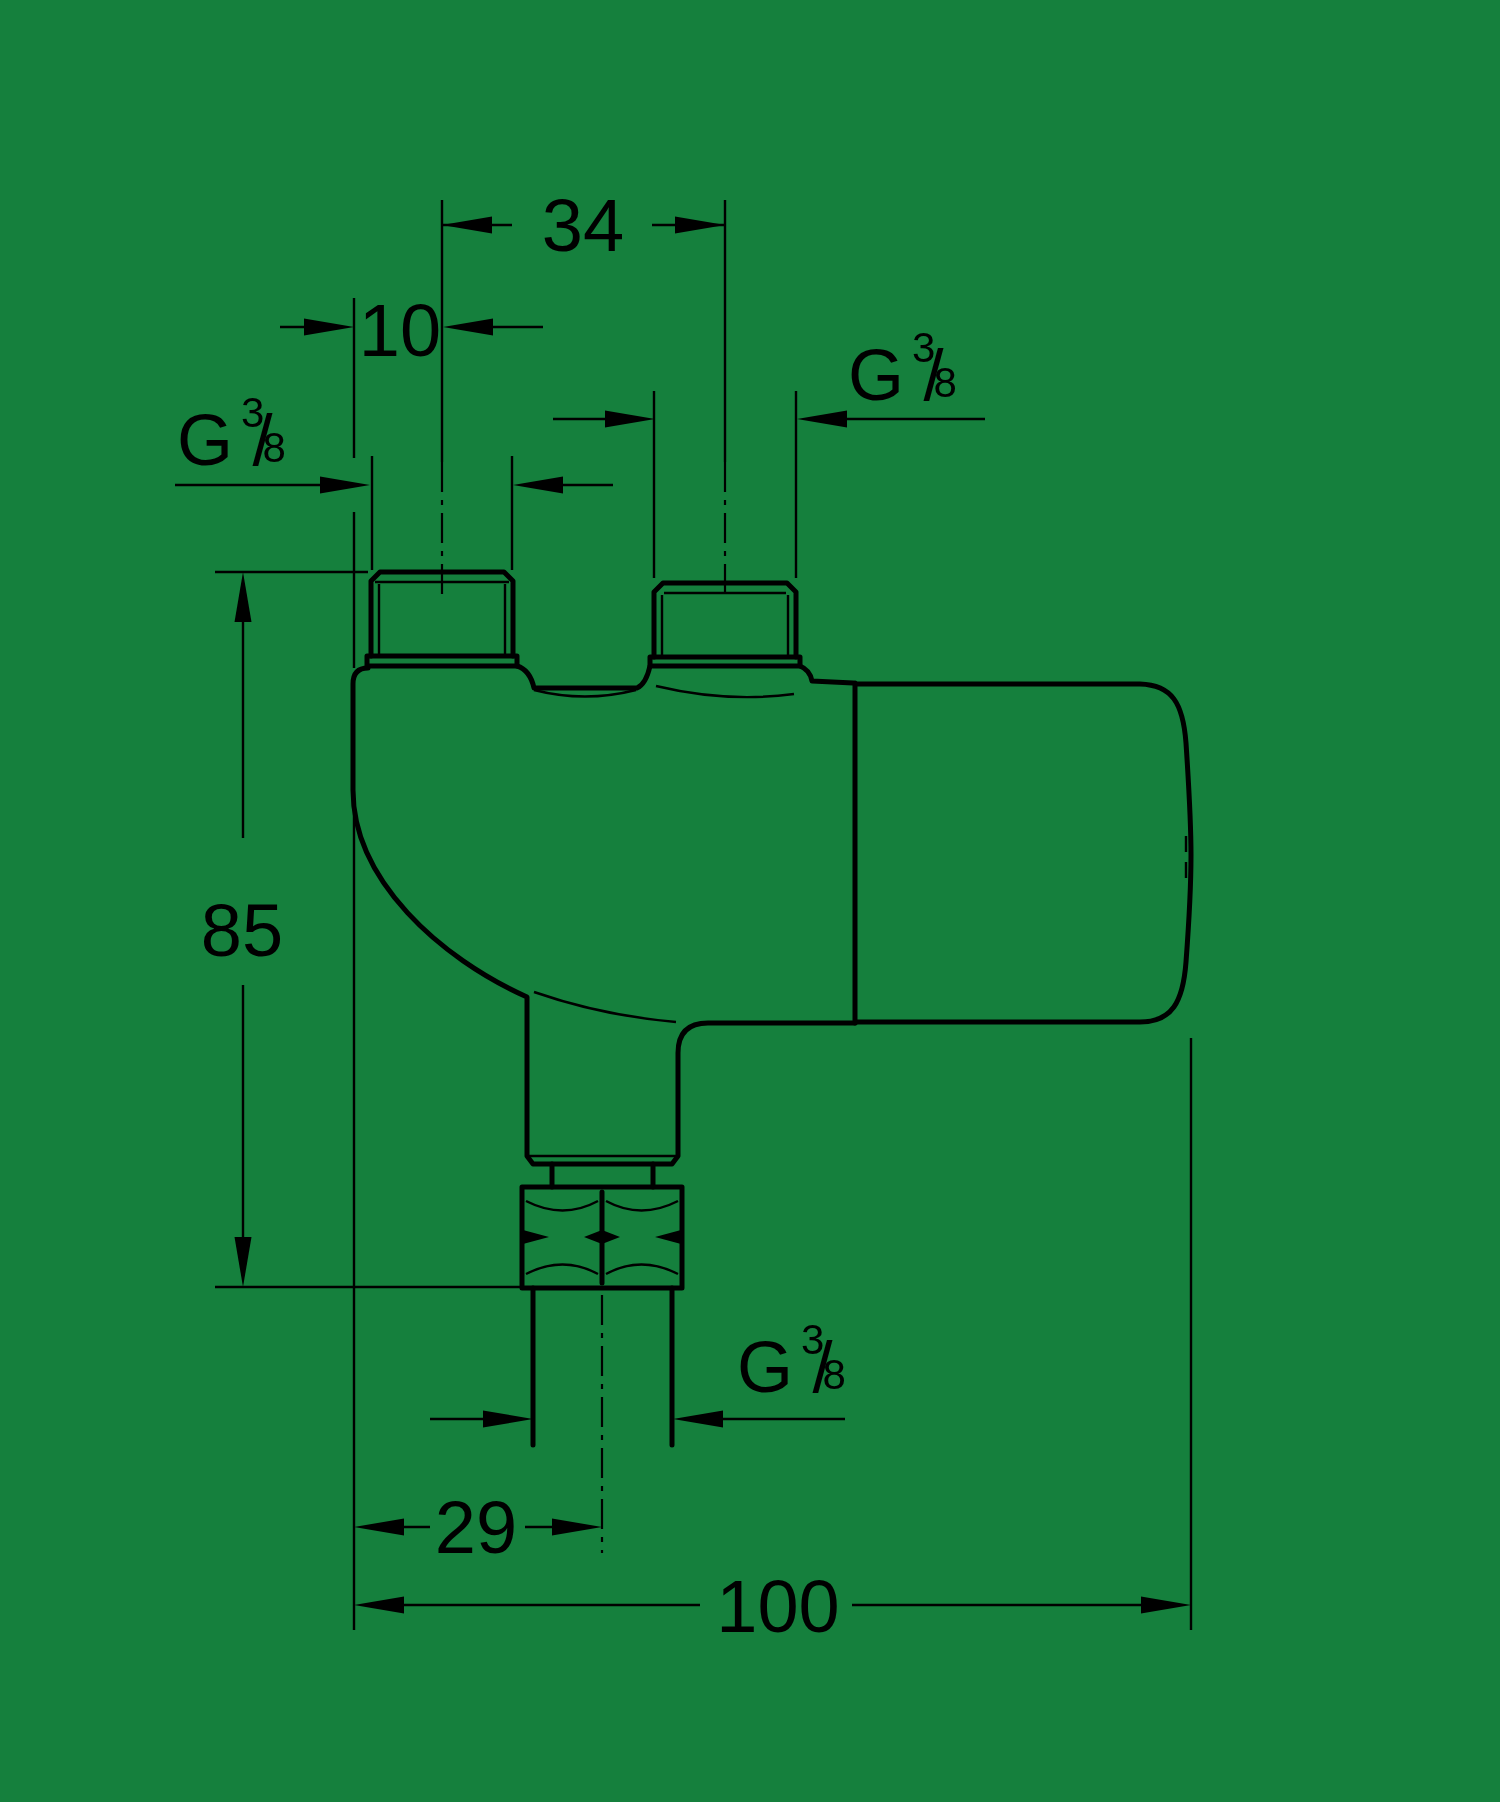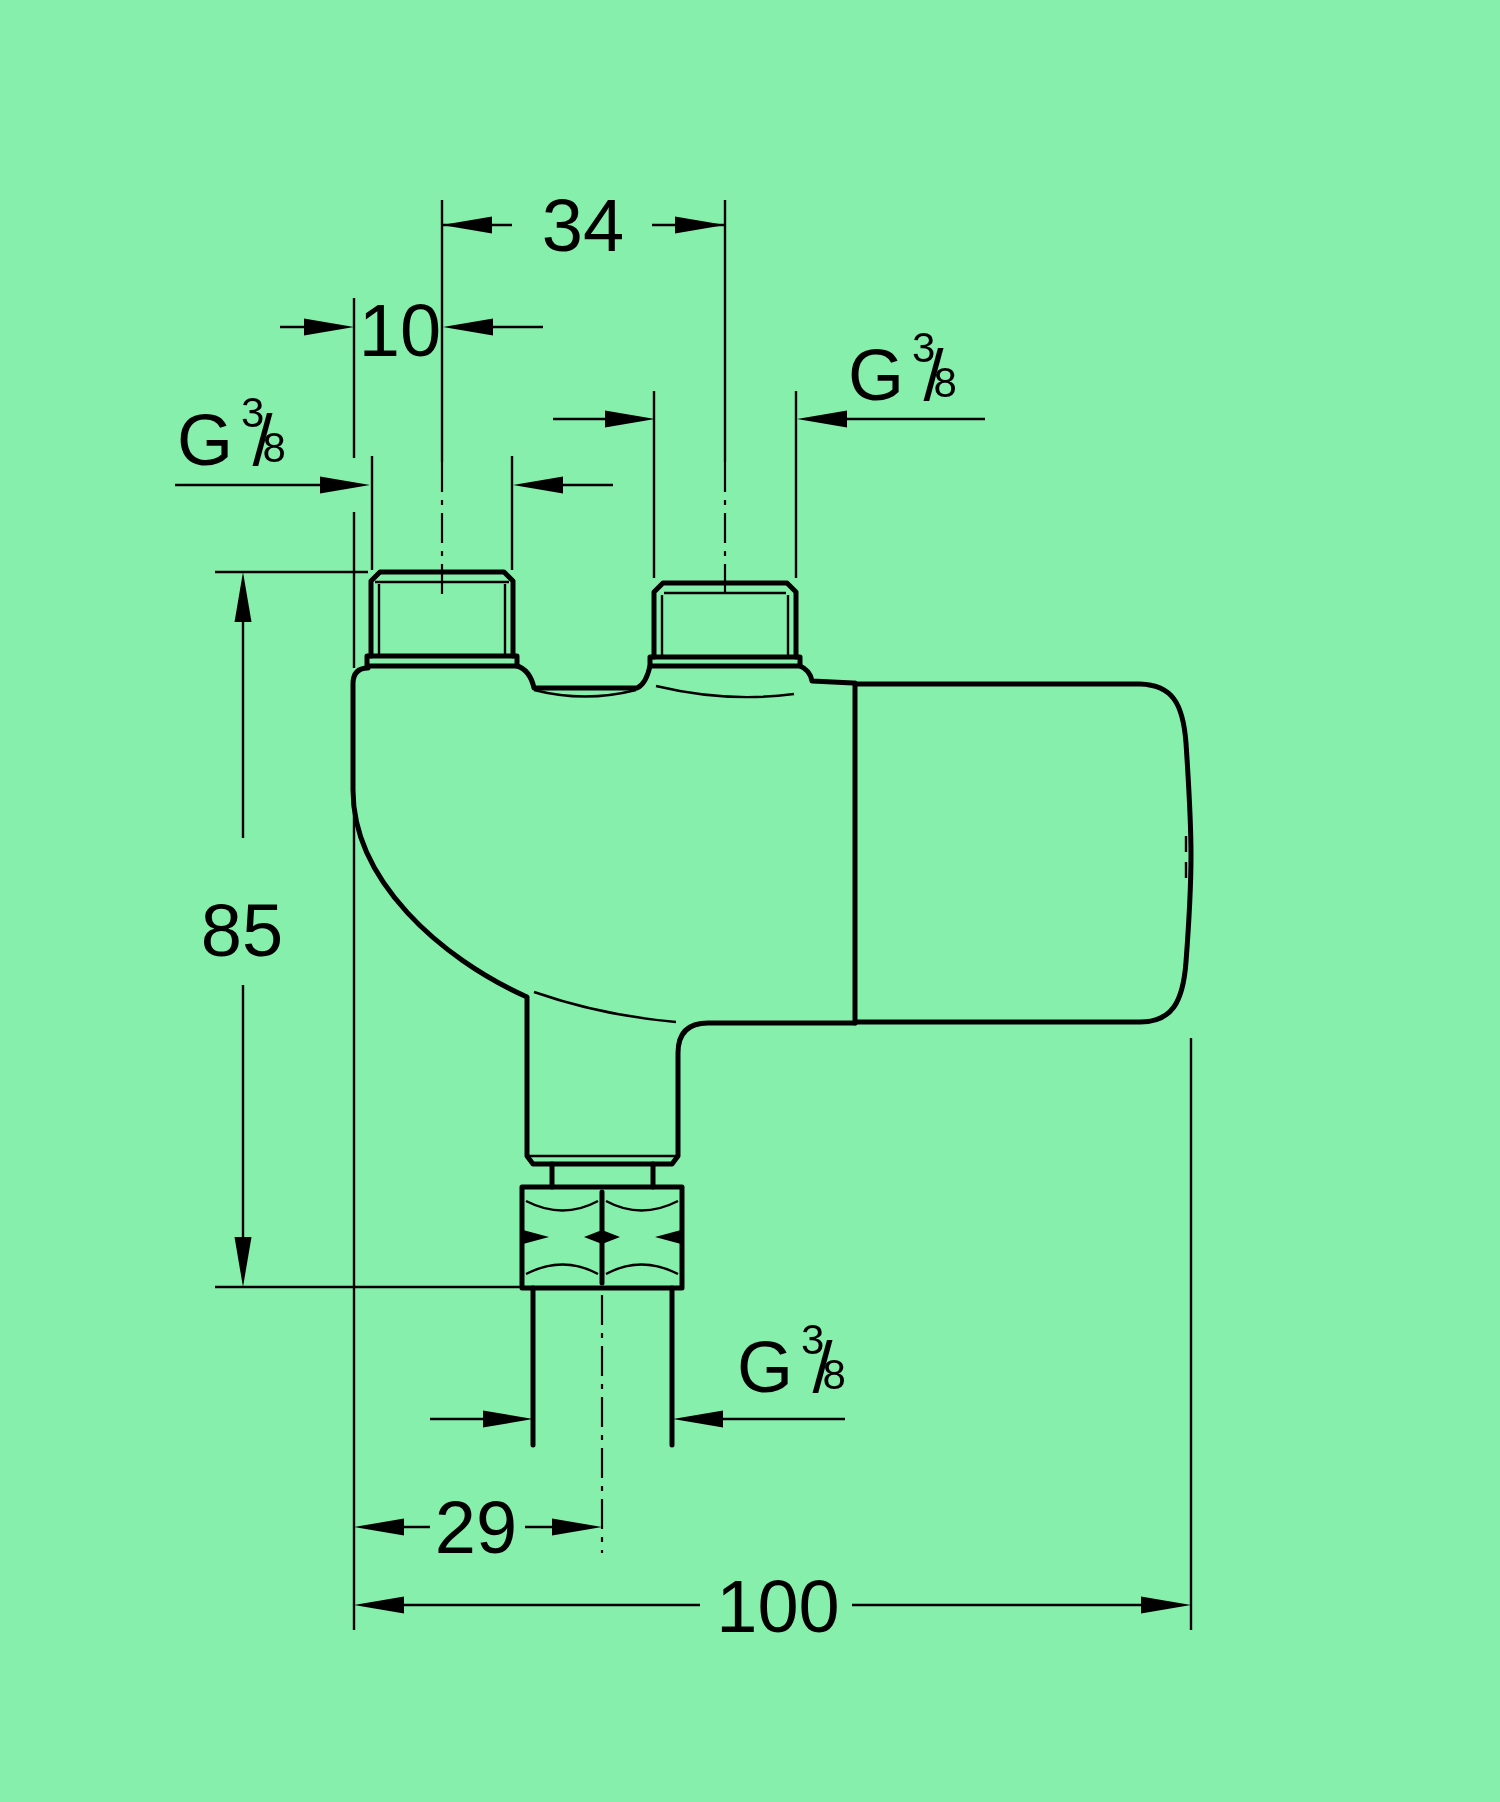--- a/index.html
+++ b/index.html
@@ -1,16 +1,16 @@
 <!DOCTYPE html>
 <html><head>
 <meta charset="utf-8">
 <style>
   html,body{margin:0;padding:0;background:#ffffff;}
-  .stage{position:relative;width:1500px;height:1802px;background:#86efac;overflow:hidden;}
+  .stage{position:relative;width:1500px;height:1802px;background:#15803d;overflow:hidden;}
   svg{display:block;}
   .thick{fill:none;stroke:#000;stroke-width:5;stroke-linecap:round;stroke-linejoin:round;}
   .thin{fill:none;stroke:#000;stroke-width:2.4;stroke-linecap:butt;}
   .dashdot{fill:none;stroke:#000;stroke-width:2.2;stroke-dasharray:30 8 5 8;}
   .arrow{fill:#000;stroke:none;}
   .solidmark{fill:#000;stroke:none;}
   text{font-family:"Liberation Sans","DejaVu Sans",sans-serif;fill:#000;}
   .dimtext{font-size:74px;text-anchor:middle;}
   .gbig{font-size:72px;}
   .gsmall{font-size:42px;}

